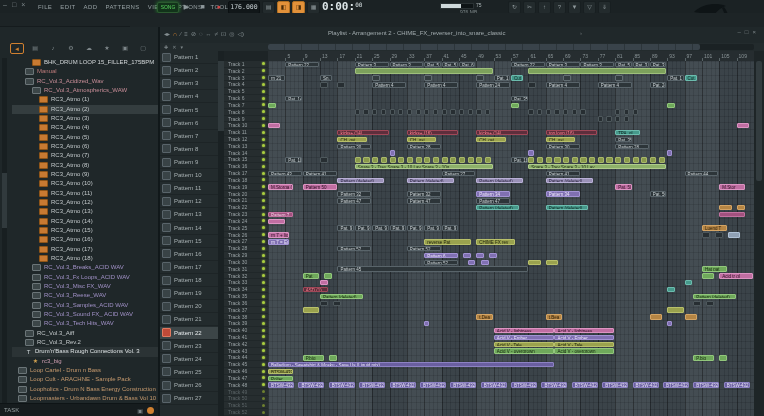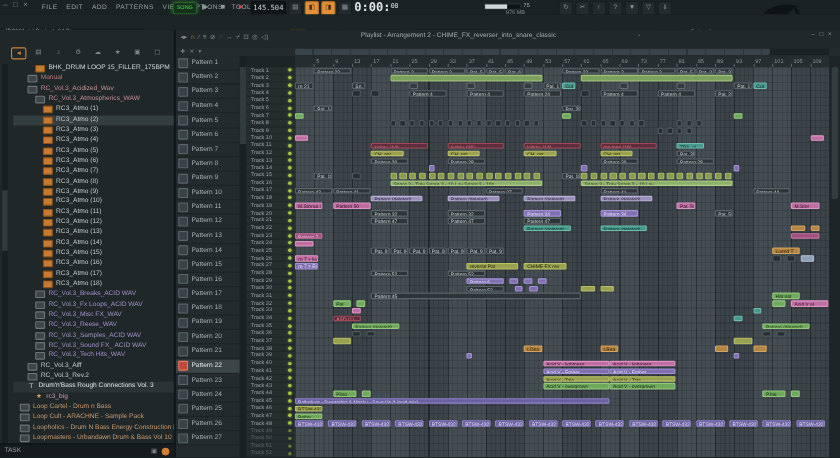--- a/index.html
+++ b/index.html
@@ -158,21 +158,21 @@
         <span class="menu-item">OPTIONS</span>
         <span class="menu-item">TOOLS</span>
         <span class="menu-item">HELP</span>
       </div>
     <div class="abs" id="song-switch">SONG</div>
     <div class="abs" id="transport">
         <div class="tbtn">▶</div>
         <div class="tbtn">■</div>
         <div class="tbtn" id="rec-btn">●</div>
       </div>
-    <div class="abs" id="bpm-box">145.504</div>
+    <div class="abs" id="bpm-box">176.000</div>
     <div class="abs" id="icons-a">
         <div class="sicon">▤</div>
         <div class="sicon lit">◧</div>
         <div class="sicon lit">◨</div>
         <div class="sicon">▦</div>
       </div>
     <div class="abs" id="time-box">
       <span id="time-main">0:00:</span>
         <span id="time-frac">00</span>
     </div>

